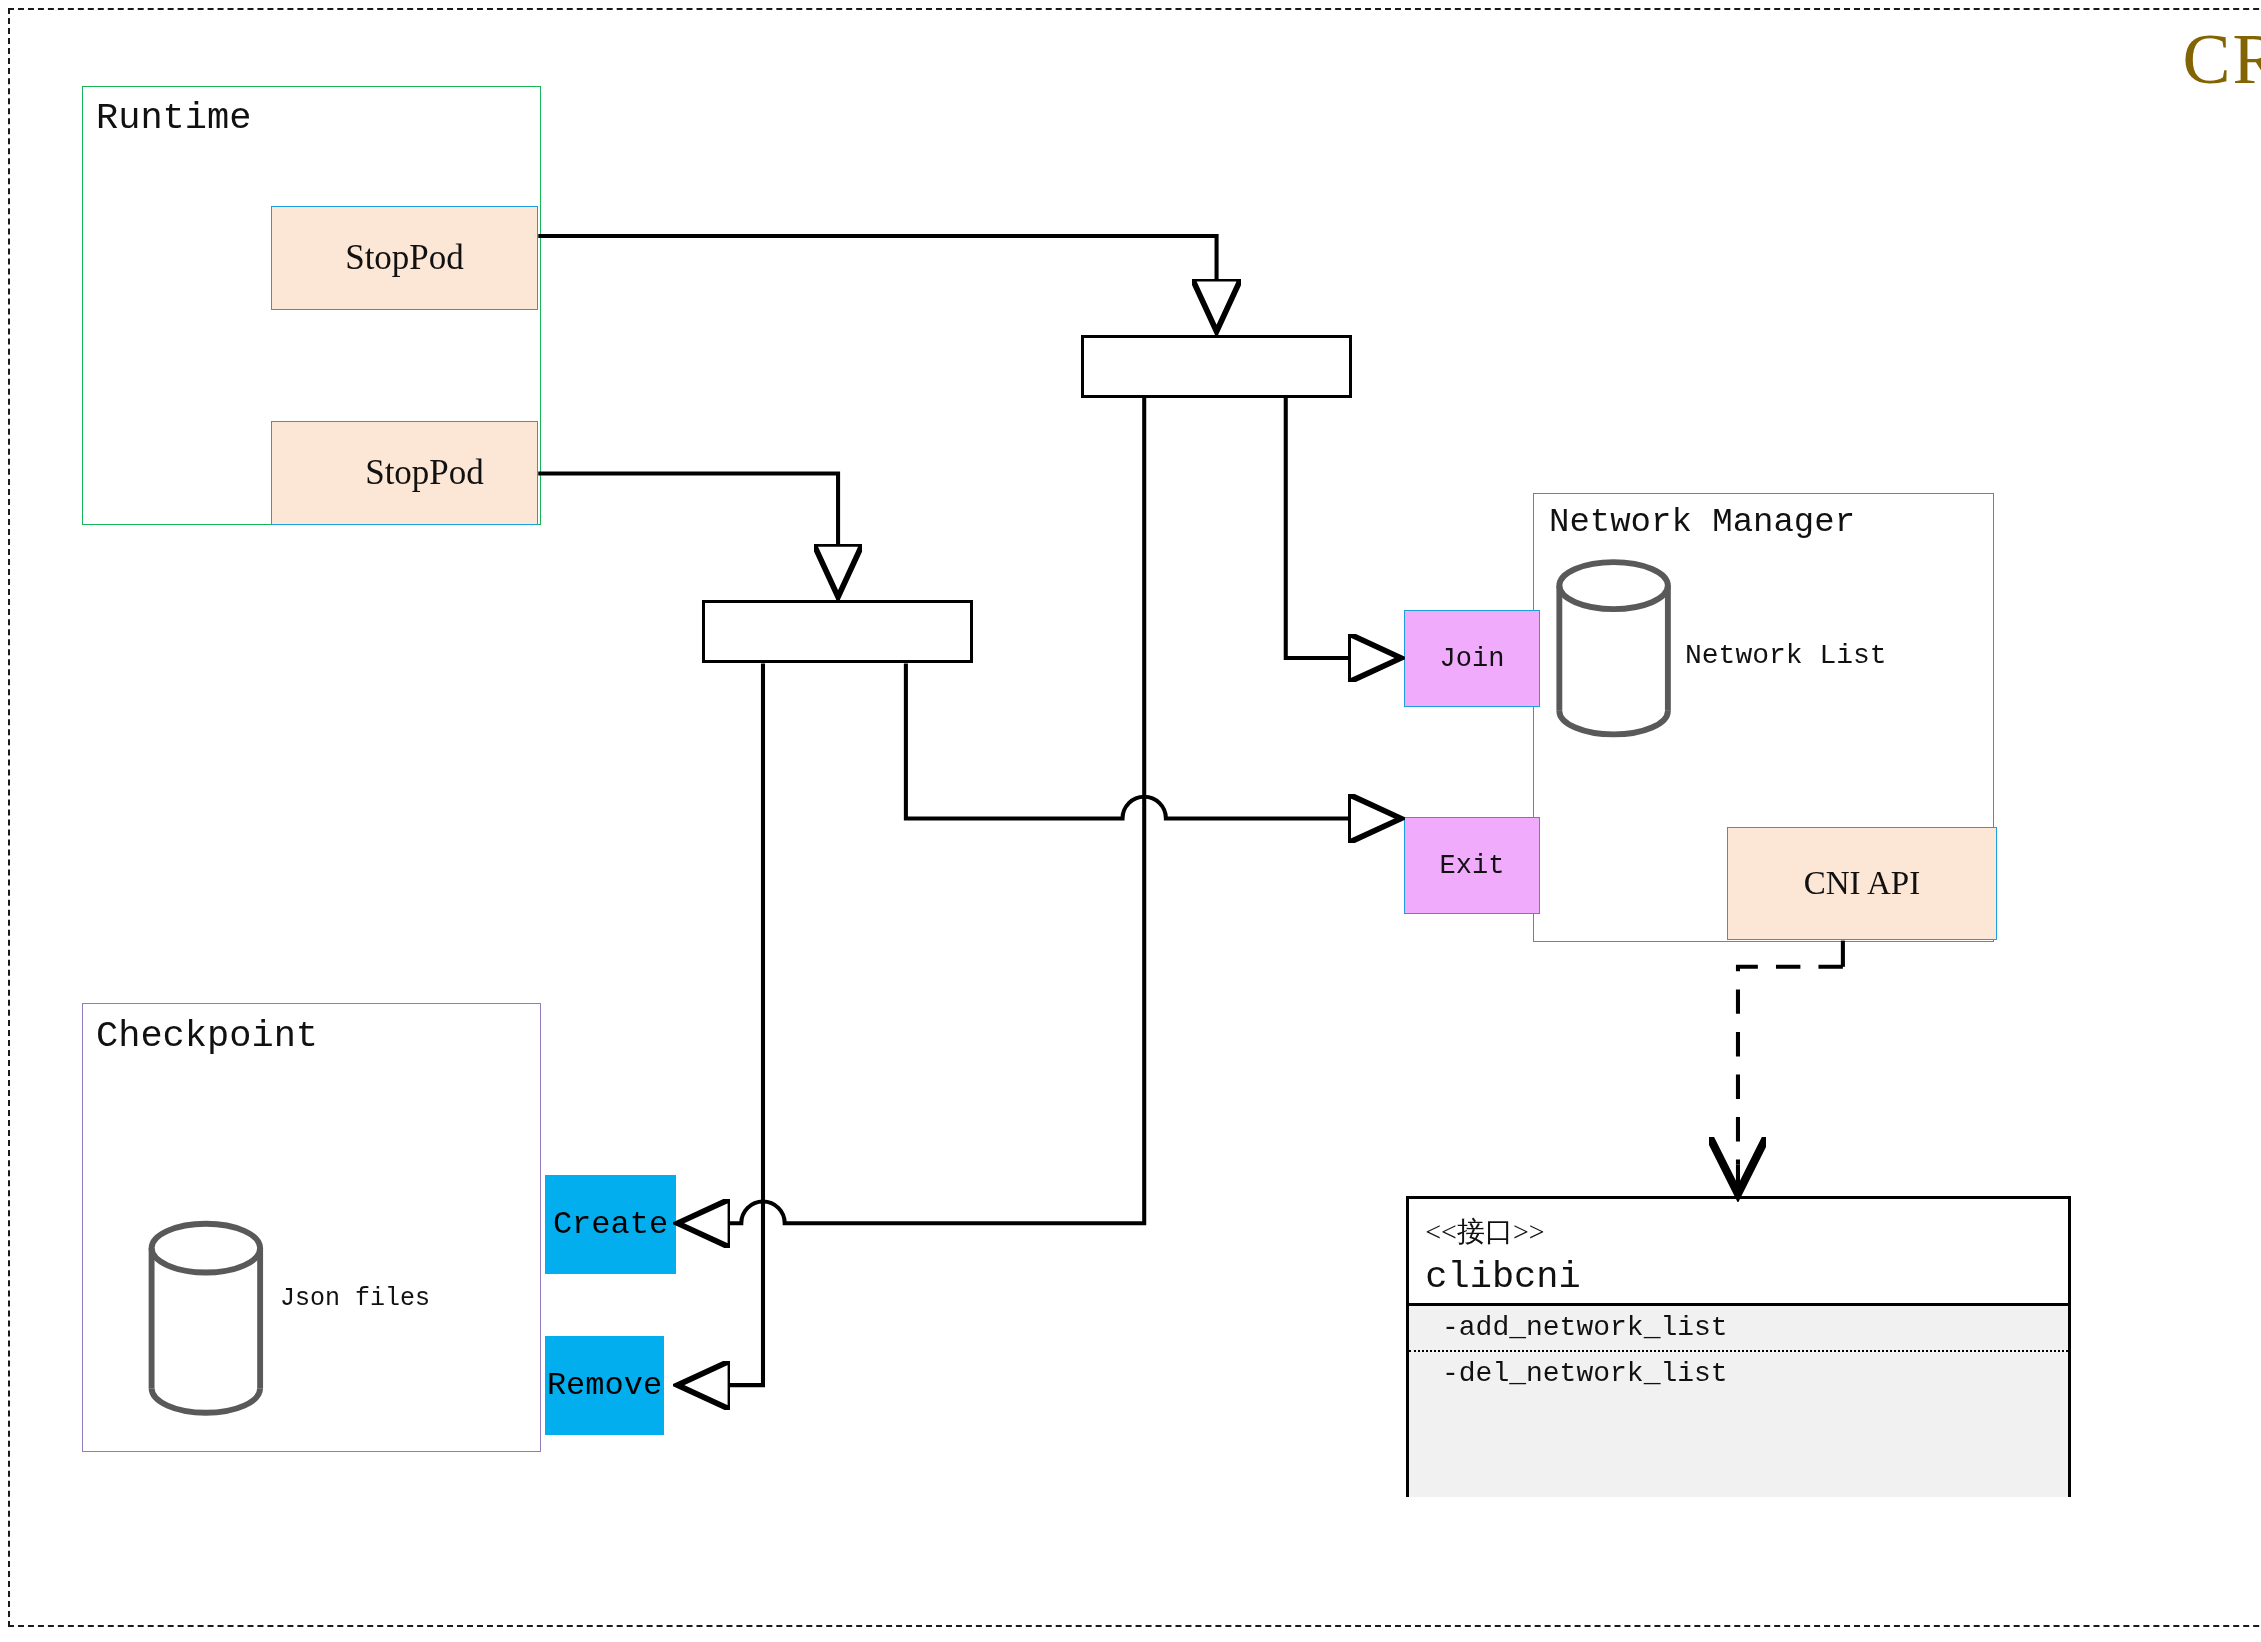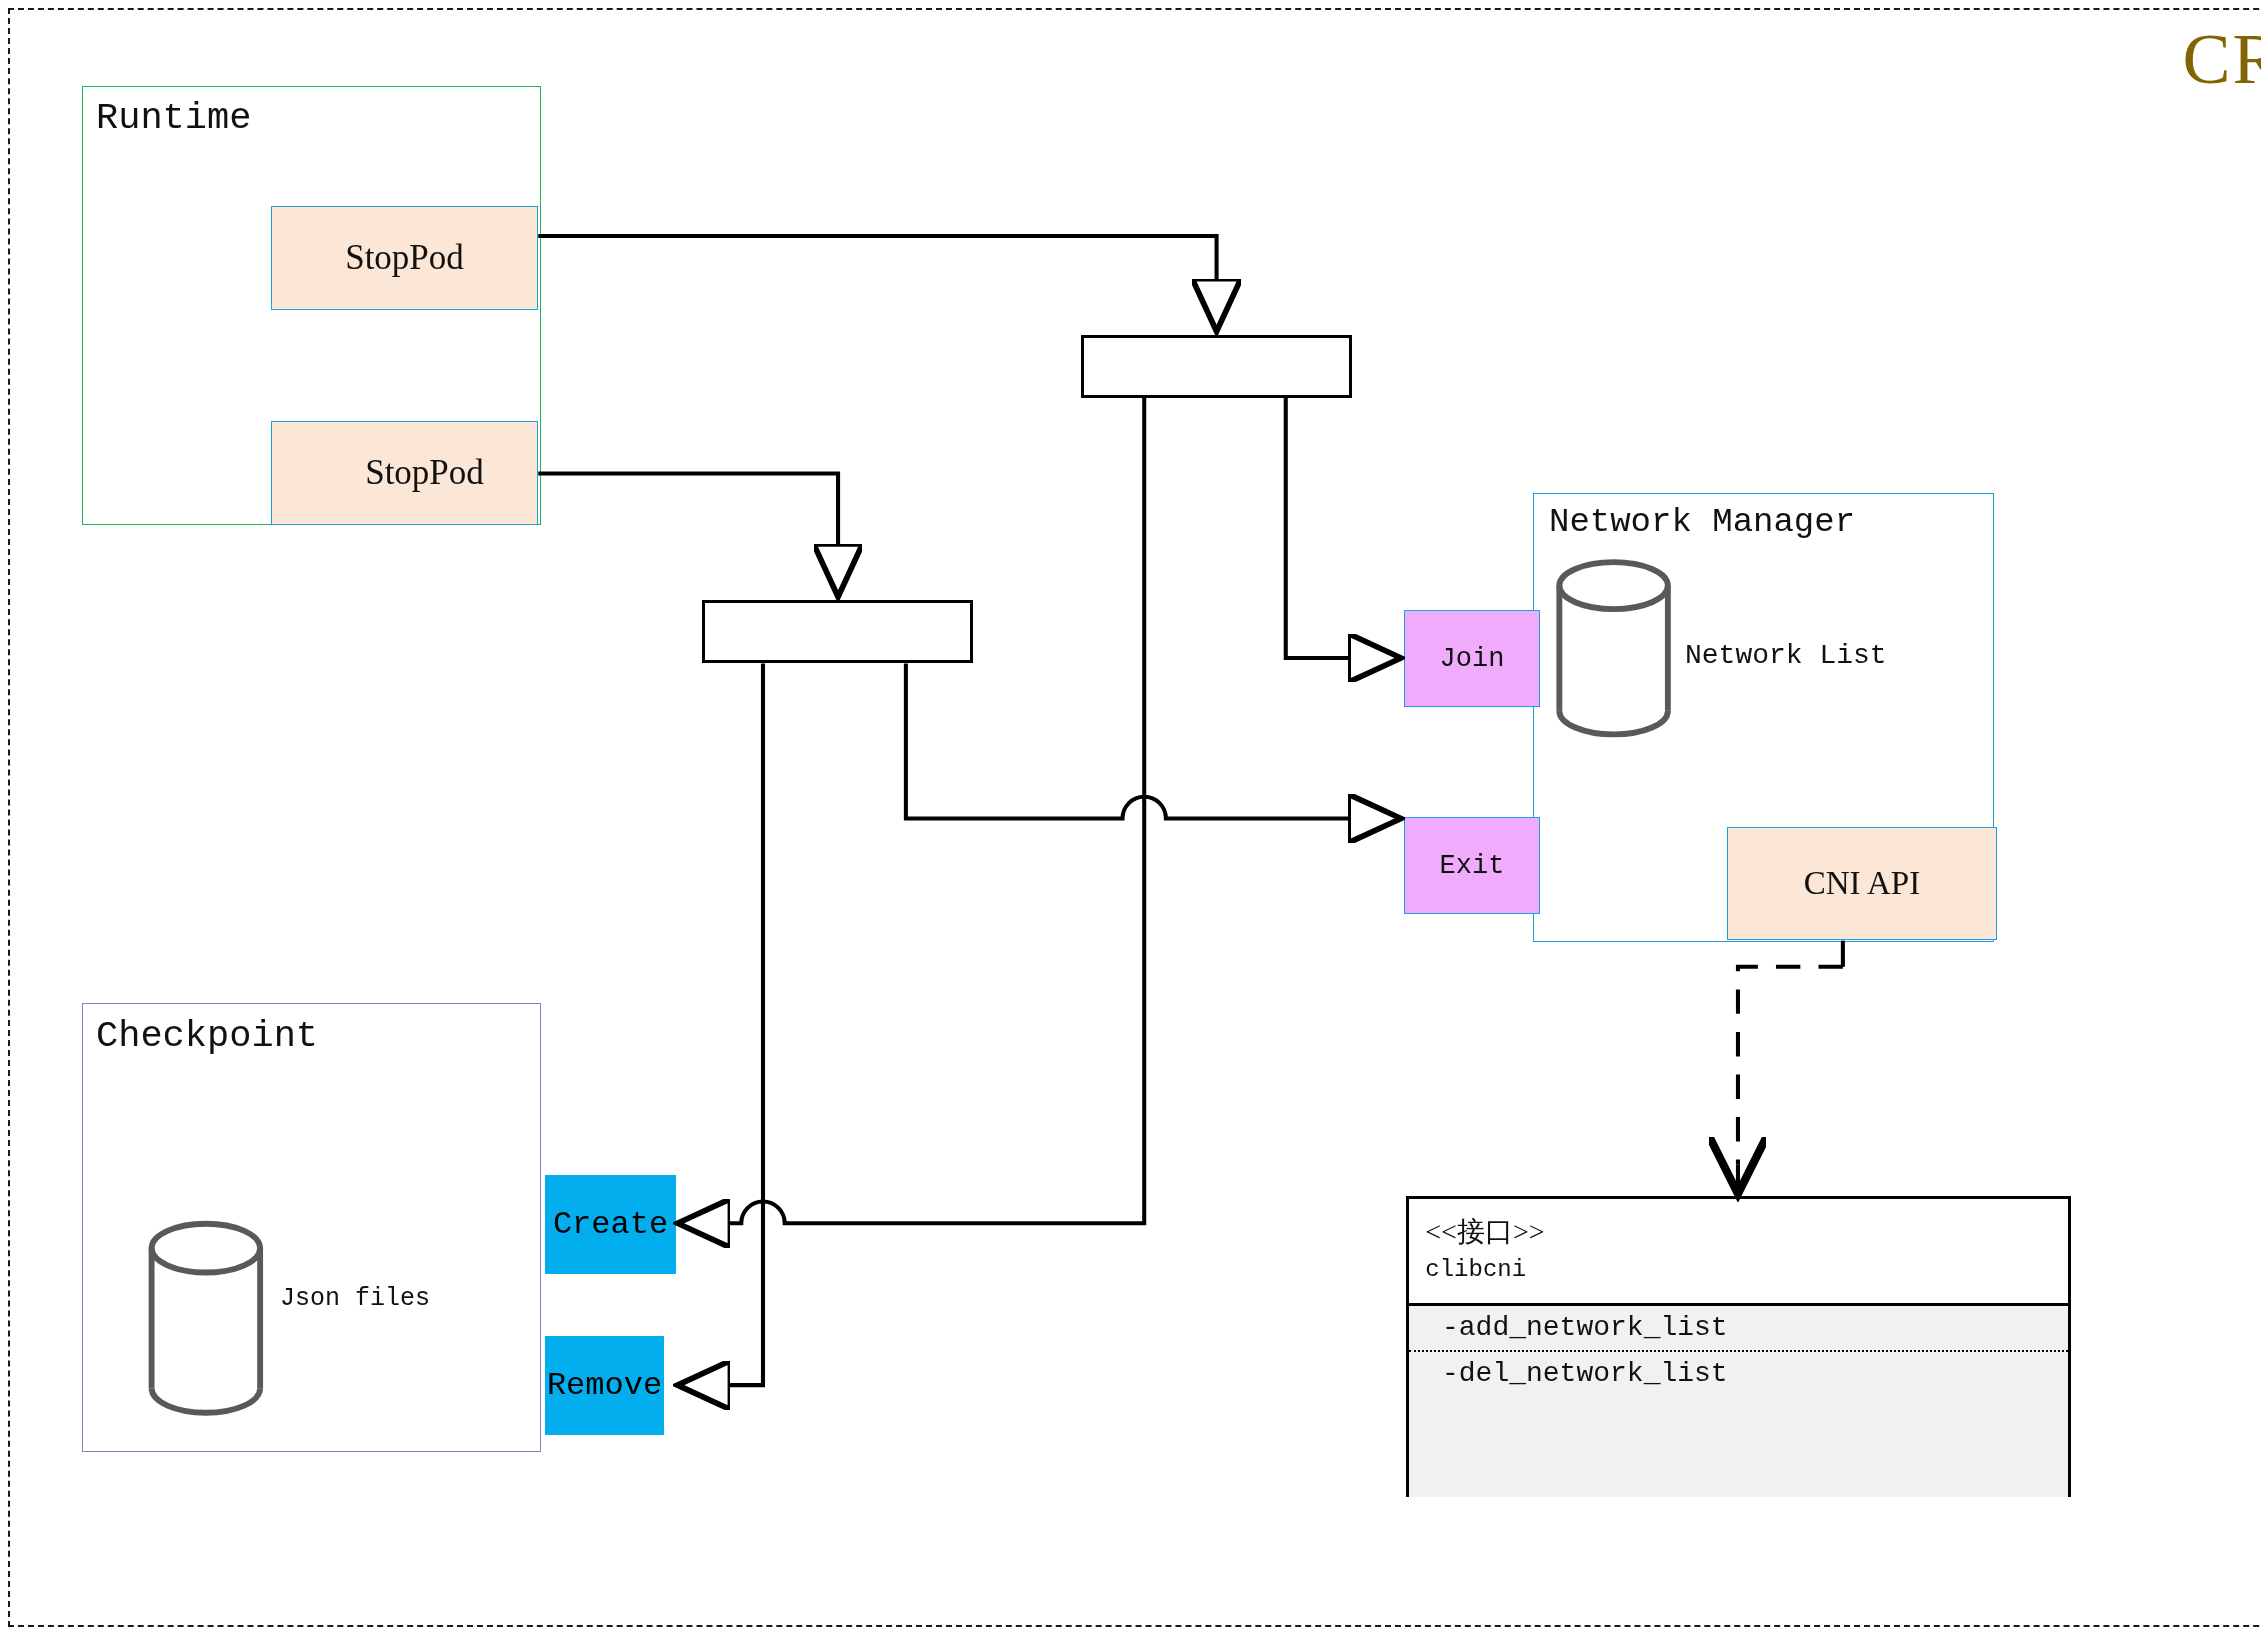--- a/index.html
+++ b/index.html
@@ -117,21 +117,21 @@
     height: 107px;
   }
   .uml-stereo {
     font-family: "Liberation Serif", "DejaVu Serif", serif;
     font-size: 28px;
     color: #111;
     line-height: 1.25;
   }
   .uml-name {
     font-family: "Liberation Mono", "DejaVu Sans Mono", monospace;
-    font-size: 24px;
+    font-size: 37px;
     color: #111;
     margin-top: 8.1px;
     line-height: 1.1;
   }
   .uml-body {
     background: #f1f1f1;
     box-sizing: border-box;
   }
   .uml-op {
     font-family: "Liberation Mono", "DejaVu Sans Mono", monospace;

